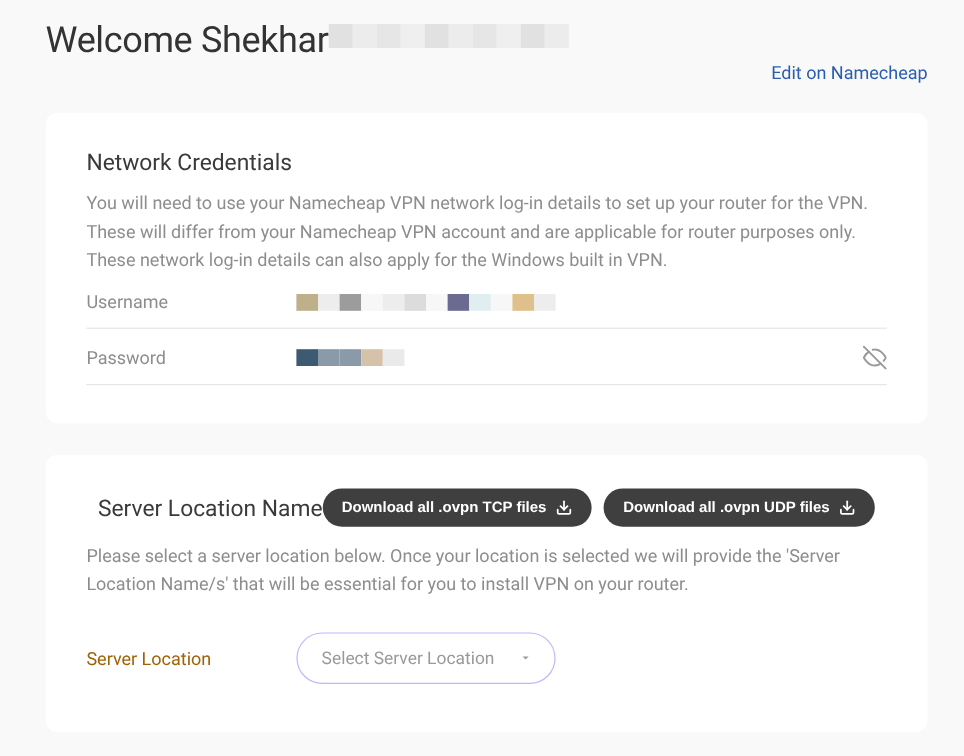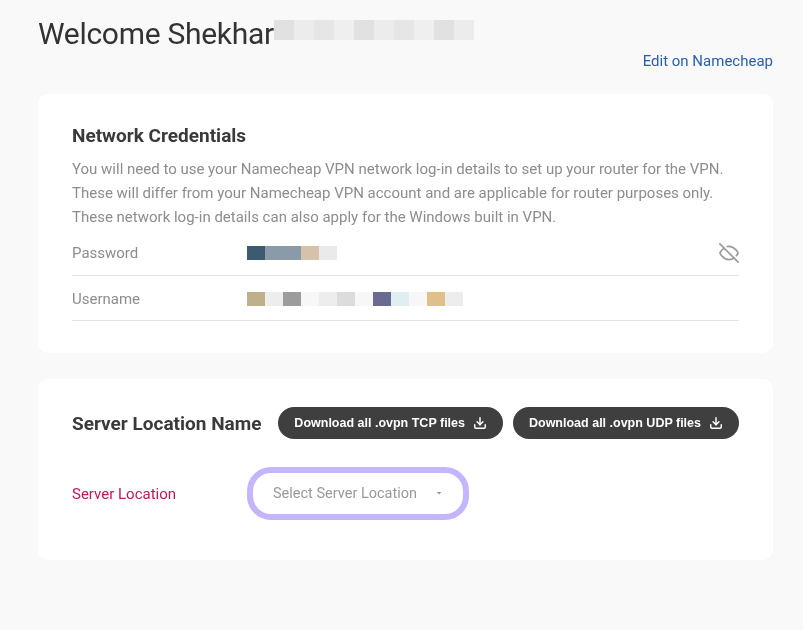--- a/index.html
+++ b/index.html
@@ -55,27 +55,27 @@
     padding: 30px 34px 32px 34px;
     margin-bottom: 26px;
   }
   .card2 {
     background: #ffffff;
     border-radius: 10px;
     padding: 28px 34px 40px 34px;
   }
   .section-title {
     font-size: 19px;
-    font-weight: 700;
+    font-weight: 400;
     color: #3a3a3a;
     margin-bottom: 10px;
   }
   .section-title-row {
     display: flex;
-    justify-content: space-between;
+    justify-content: center;
     align-items: center;
     margin-bottom: 12px;
   }
   .section-title-row .section-title {
     margin-bottom: 0;
   }
   .pill-buttons {
     display: flex;
     gap: 10px;
   }
@@ -125,25 +125,25 @@
     display: flex;
     align-items: center;
   }
   .select-row {
     display: flex;
     align-items: center;
     margin-top: 28px;
   }
   .select-label {
     width: 175px;
-    color: #be185d;
+    color: #a16207;
     font-size: 15px;
   }
   .select-pill {
-    border: 6px solid #c4b5fd;
+    border: 1px solid #c4b5fd;
     border-radius: 24px;
     padding: 11px 18px 11px 20px;
     display: flex;
     align-items: center;
     gap: 16px;
     cursor: pointer;
     min-width: 216px;
     justify-content: space-between;
   }
   .select-text {
@@ -182,54 +182,54 @@
         <span class="b1"></span>
           <span class="b2"></span>
       </div>
     </div>
     <a class="edit-link">Edit on Namecheap</a>
   </div>
 
   <div class="card">
     <div class="section-title">Network Credentials</div>
     <div class="desc-text">You will need to use your Namecheap VPN network log-in details to set up your router for the VPN. These will differ from your Namecheap VPN account and are applicable for router purposes only. These network log-in details can also apply for the Windows built in VPN.</div>
-
-    <div class="cred-row">
-      <div class="cred-label">Password</div>
-      <div class="cred-value-blur">
-        <span class="p1" style="width:18px"></span>
-          <span class="p2" style="width:18px"></span>
-        <span class="p2" style="width:18px"></span>
-          <span class="p3" style="width:18px"></span>
-        <span class="p4" style="width:18px"></span>
-      </div>
-      <div class="eye-icon">
-        <svg width="20" height="20" viewBox="0 0 24 24" fill="none" stroke="currentColor" stroke-width="2" stroke-linecap="round" stroke-linejoin="round">
-          <path d="M17.94 17.94A10.07 10.07 0 0 1 12 20c-7 0-11-8-11-8a18.45 18.45 0 0 1 5.06-5.94"></path>
-          <path d="M9.9 4.24A9.12 9.12 0 0 1 12 4c7 0 11 8 11 8a18.5 18.5 0 0 1-2.16 3.19"></path>
-          <line x1="1" y1="1" x2="23" y2="23"></line>
-        </svg>
-      </div>
-    </div>
 
     <div class="cred-row">
       <div class="cred-label">Username</div>
       <div class="cred-value-blur">
         <span class="u1" style="width:18px"></span>
           <span class="u2" style="width:18px"></span>
         <span class="u3" style="width:18px"></span>
           <span class="u4" style="width:18px"></span>
         <span class="u2" style="width:18px"></span>
           <span class="u5" style="width:18px"></span>
         <span class="u4" style="width:18px"></span>
           <span class="u6" style="width:18px"></span>
         <span class="u7" style="width:18px"></span>
           <span class="u4" style="width:18px"></span>
         <span class="u8" style="width:18px"></span>
           <span class="u2" style="width:18px"></span>
+      </div>
+    </div>
+
+    <div class="cred-row">
+      <div class="cred-label">Password</div>
+      <div class="cred-value-blur">
+        <span class="p1" style="width:18px"></span>
+          <span class="p2" style="width:18px"></span>
+        <span class="p2" style="width:18px"></span>
+          <span class="p3" style="width:18px"></span>
+        <span class="p4" style="width:18px"></span>
+      </div>
+      <div class="eye-icon">
+        <svg width="20" height="20" viewBox="0 0 24 24" fill="none" stroke="currentColor" stroke-width="2" stroke-linecap="round" stroke-linejoin="round">
+          <path d="M17.94 17.94A10.07 10.07 0 0 1 12 20c-7 0-11-8-11-8a18.45 18.45 0 0 1 5.06-5.94"></path>
+          <path d="M9.9 4.24A9.12 9.12 0 0 1 12 4c7 0 11 8 11 8a18.5 18.5 0 0 1-2.16 3.19"></path>
+          <line x1="1" y1="1" x2="23" y2="23"></line>
+        </svg>
       </div>
     </div>
   </div>
 
   <div class="card2">
     <div class="section-title-row">
       <div class="section-title">Server Location Name</div>
       <div class="pill-buttons">
         <button class="pill-btn">
           <span>Download all .ovpn TCP files</span>
@@ -246,20 +246,21 @@
           <span class="download-icon">
             <svg width="14" height="14" viewBox="0 0 24 24" fill="none" stroke="currentColor" stroke-width="2.5" stroke-linecap="round" stroke-linejoin="round">
               <path d="M21 15v4a2 2 0 0 1-2 2H5a2 2 0 0 1-2-2v-4"></path>
               <polyline points="7 10 12 15 17 10"></polyline>
               <line x1="12" y1="15" x2="12" y2="3"></line>
             </svg>
           </span>
         </button>
       </div>
     </div>
+    <div class="desc-text">Please select a server location below. Once your location is selected we will provide the 'Server Location Name/s' that will be essential for you to install VPN on your router.</div>
 
     <div class="select-row">
       <div class="select-label">Server Location</div>
       <div class="select-pill">
         <span class="select-text">Select Server Location</span>
         <span class="chevron-down">
           <svg width="12" height="12" viewBox="0 0 24 24" fill="currentColor">
               <path d="M7 10l5 5 5-5z"></path>
             </svg>
         </span>

